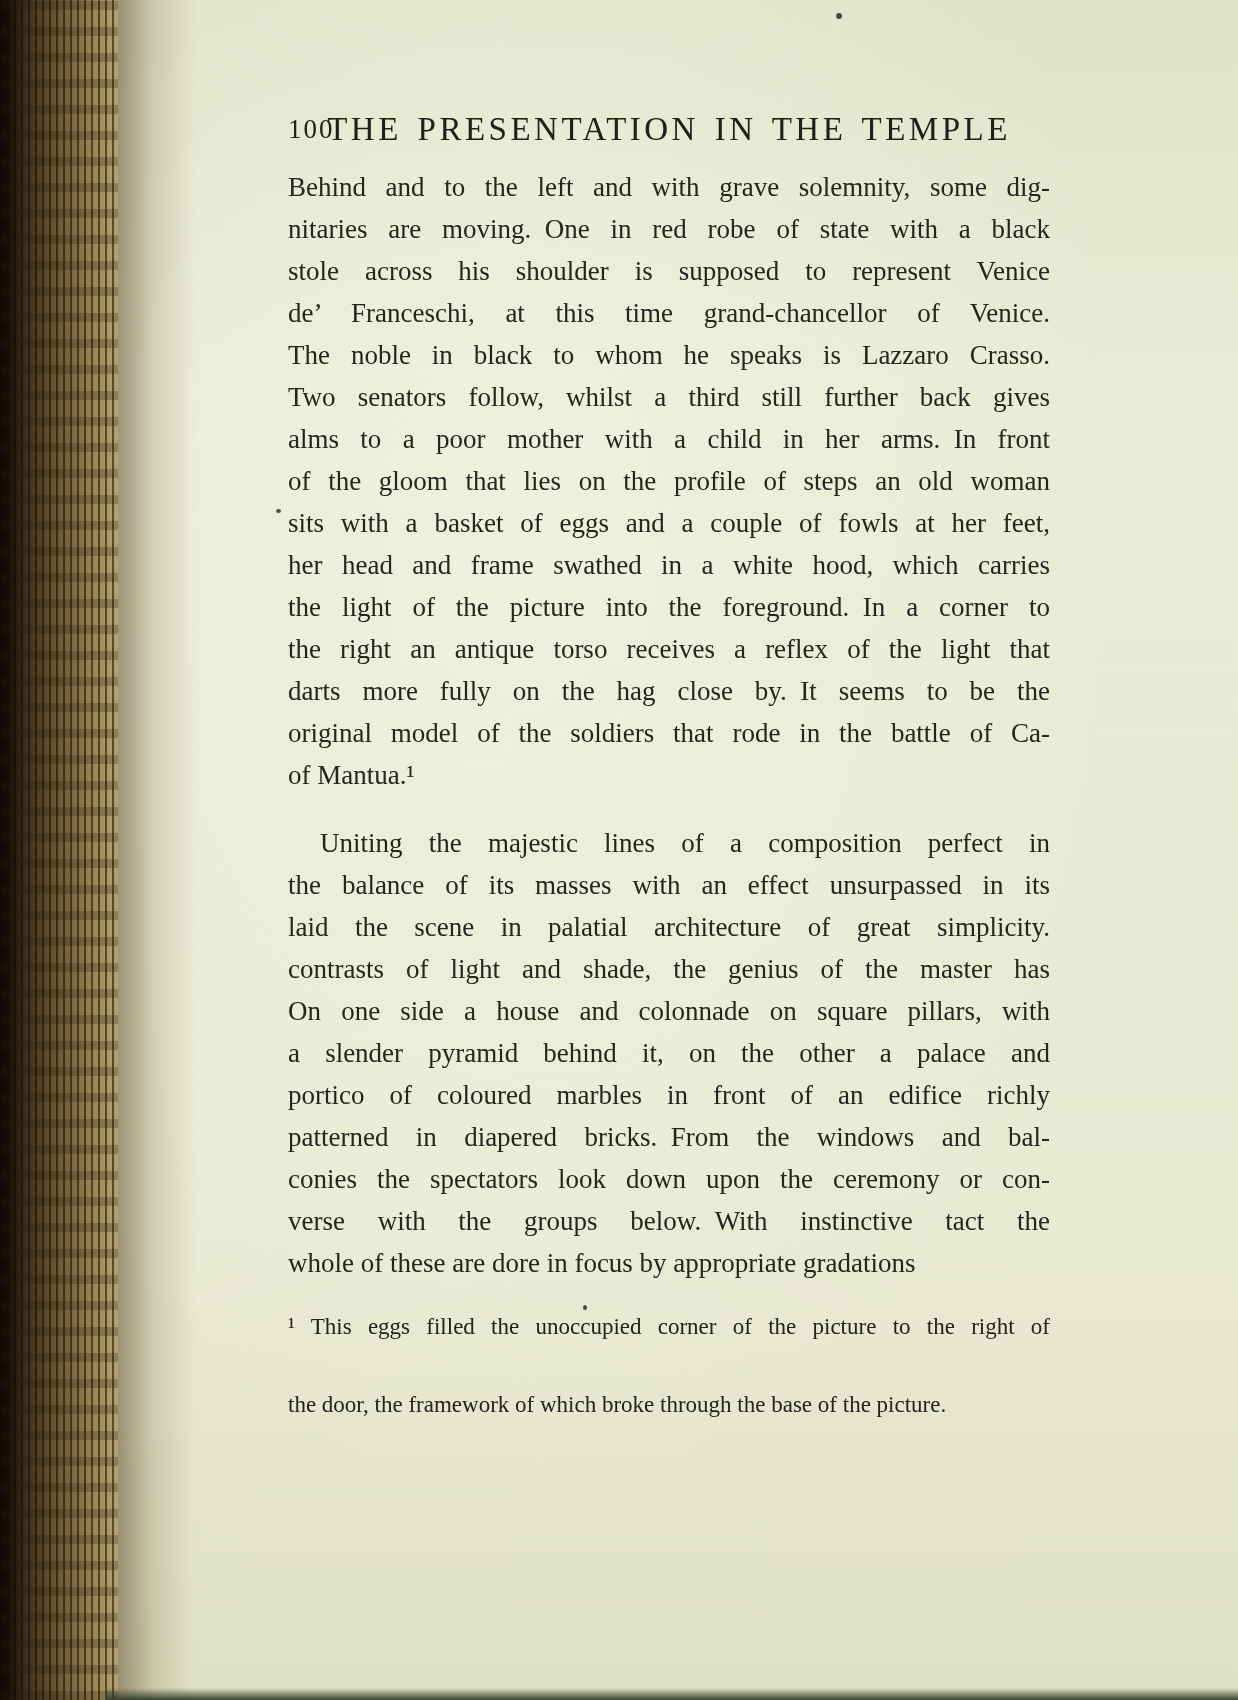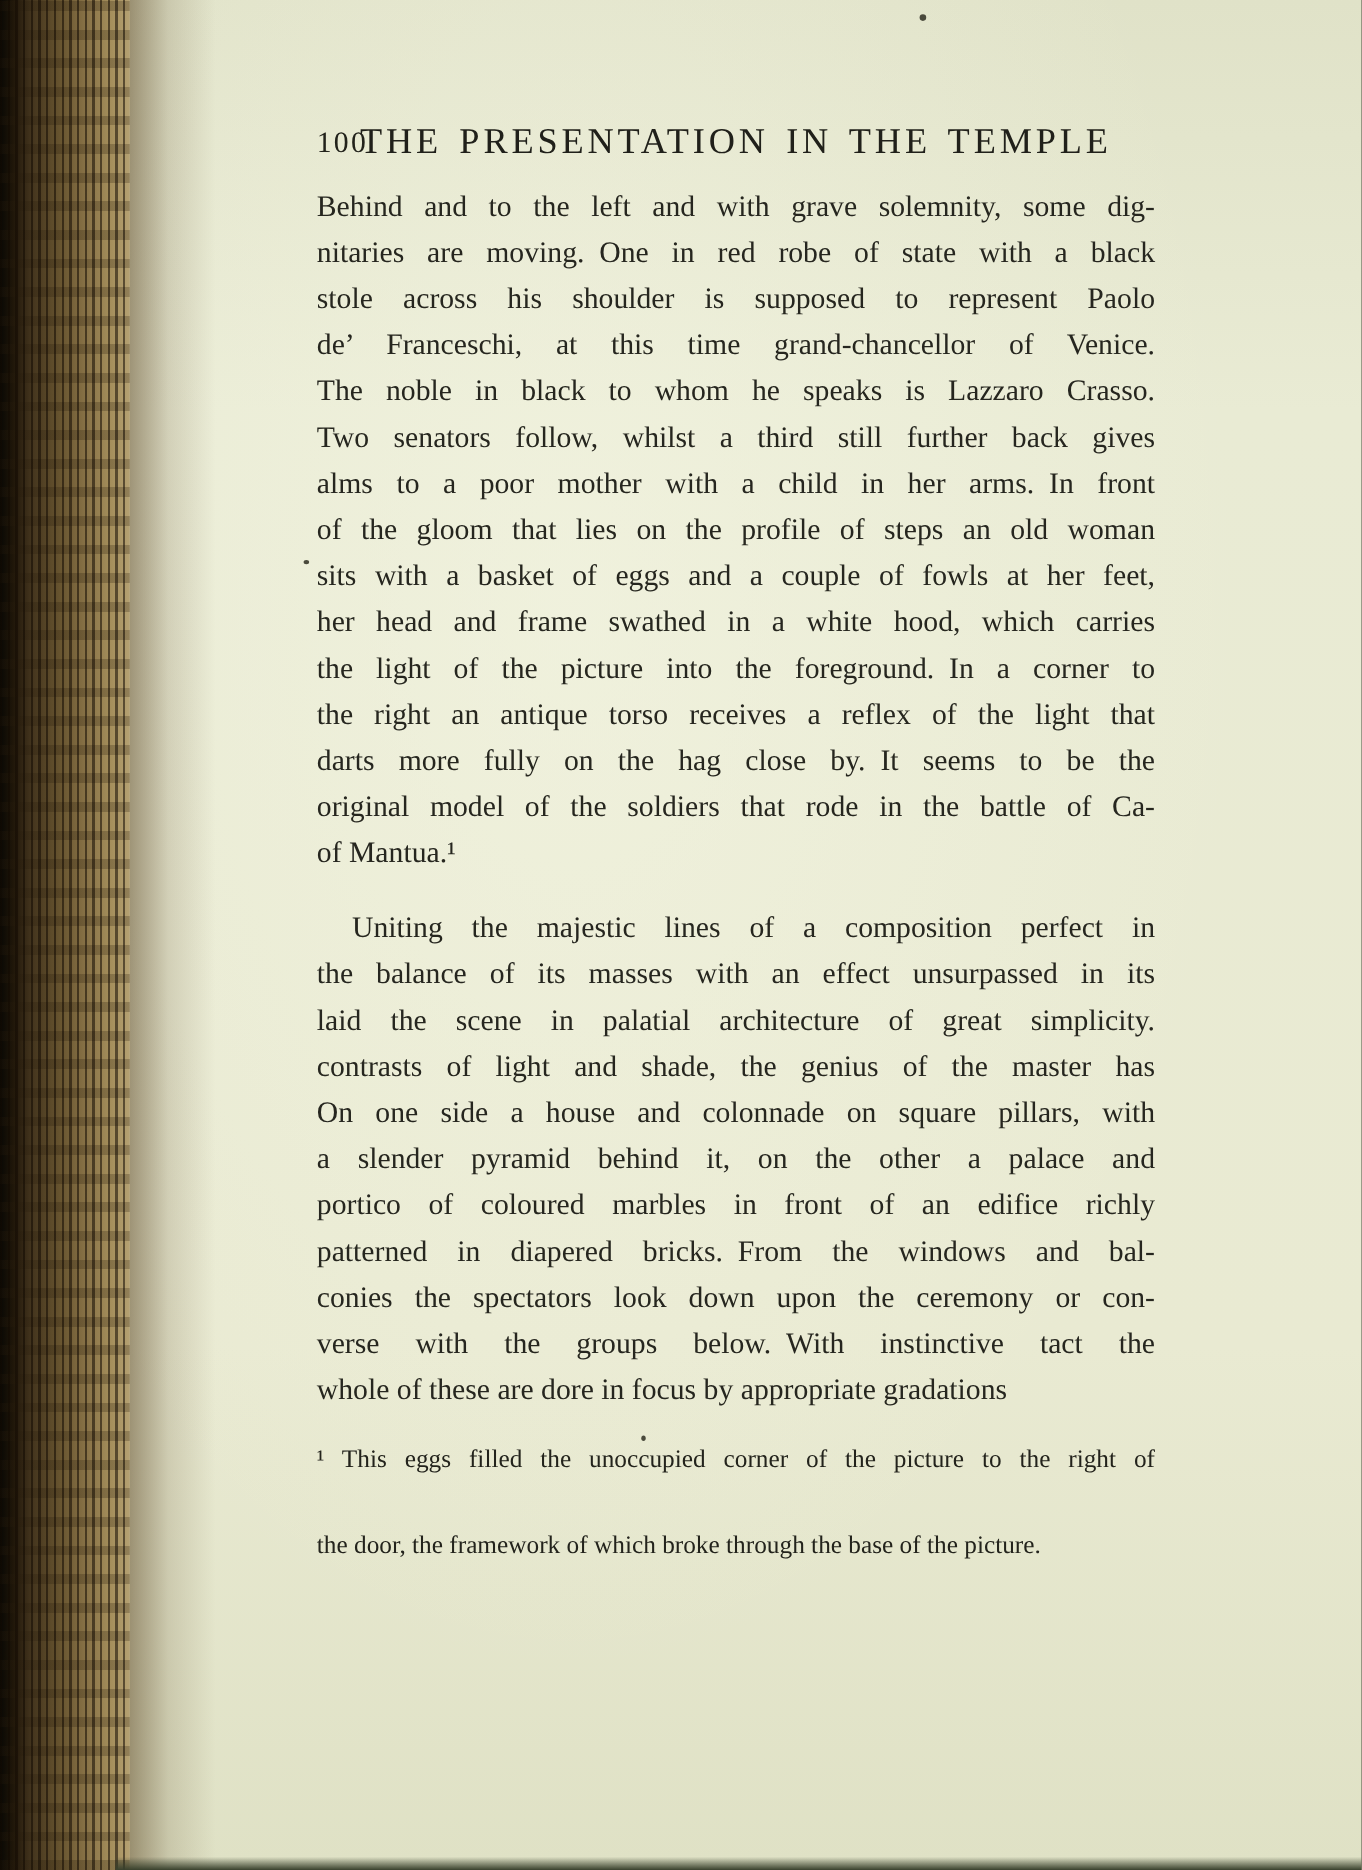--- a/index.html
+++ b/index.html
@@ -127,21 +127,21 @@
   <div class="content">
     <div class="header-row">
       <span class="page-number">100</span>
       <div class="running-header">THE PRESENTATION IN THE TEMPLE</div>
     </div>
 
     <div class="body-paragraphs">
         <div class="paragraph">
           <div class="line">Behind and to the left and with grave solemnity, some dig-</div>
           <div class="line">nitaries are moving. One in red robe of state with a black</div>
-          <div class="line">stole across his shoulder is supposed to represent Paolo</div>
+          <div class="line">stole across his shoulder is supposed to represent Venice</div>
           <div class="line">de’ Franceschi, at this time grand-chancellor of Venice.</div>
           <div class="line">The noble in black to whom he speaks is Lazzaro Crasso.</div>
           <div class="line">Two senators follow, whilst a third still further back gives</div>
           <div class="line">alms to a poor mother with a child in her arms. In front</div>
           <div class="line">of the gloom that lies on the profile of steps an old woman</div>
           <div class="line">sits with a basket of eggs and a couple of fowls at her feet,</div>
           <div class="line">her head and frame swathed in a white hood, which carries</div>
           <div class="line">the light of the picture into the foreground. In a corner to</div>
           <div class="line">the right an antique torso receives a reflex of the light that</div>
           <div class="line">darts more fully on the hag close by. It seems to be the</div>

